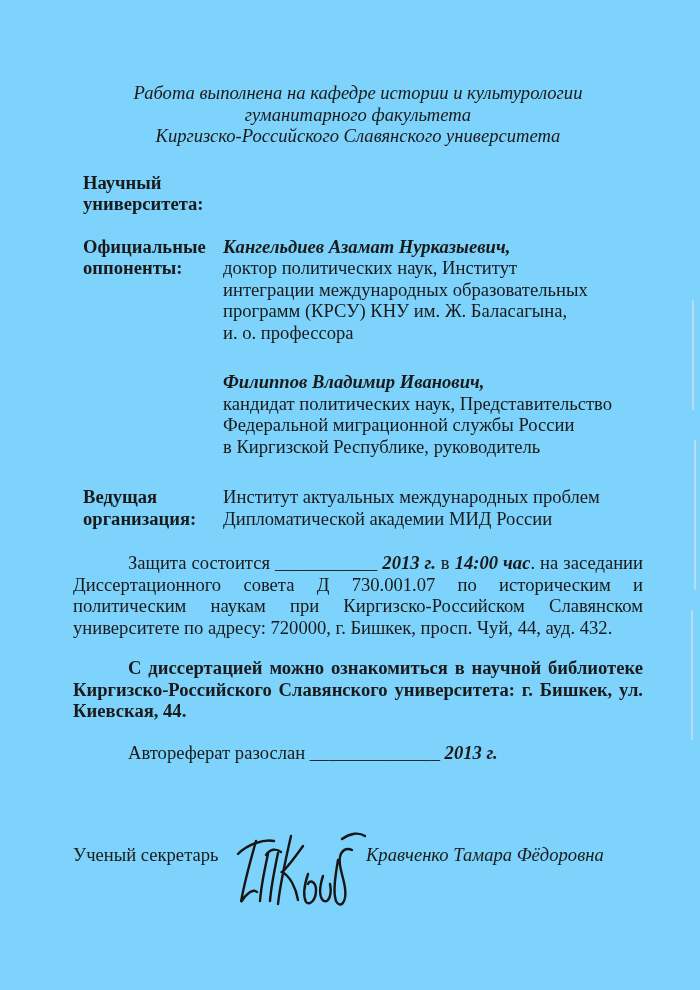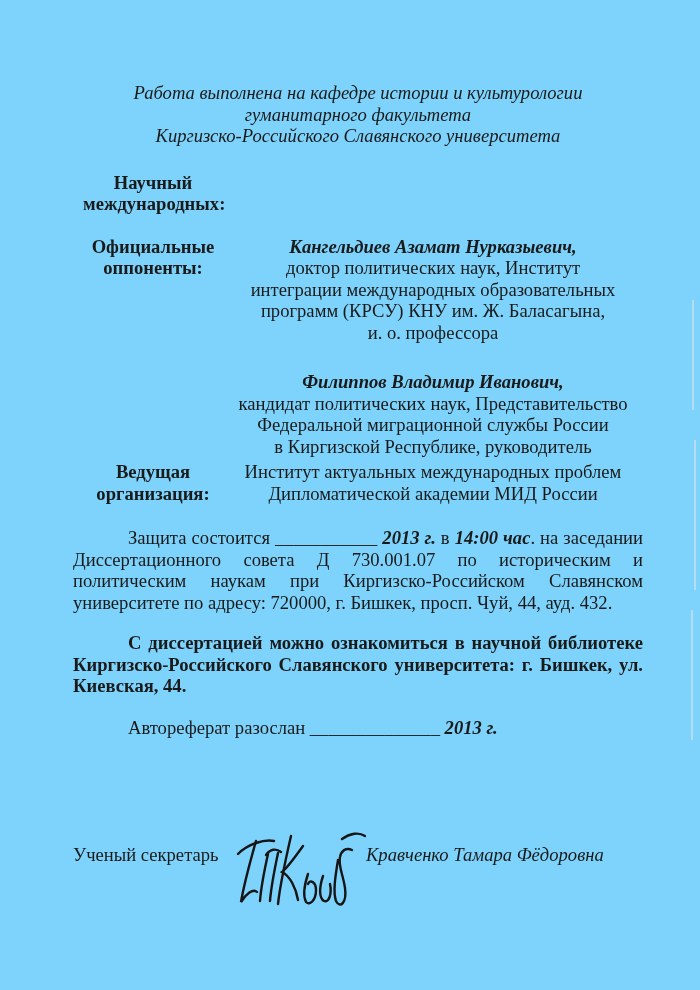--- a/index.html
+++ b/index.html
@@ -9,29 +9,29 @@
     background:#7dd3fc;
     font-family:"Liberation Serif","DejaVu Serif",serif;
     color:#1a1a1a;
     font-size:18.6px;
     line-height:21.5px;
     overflow:hidden;
   }
   .content{position:absolute;left:73px;top:82px;width:570px;}
   .header{text-align:center;font-style:italic;}
   .h-line{white-space:pre;}
-  .row{display:flex;margin-left:10px;text-align:center;}
+  .row{display:flex;margin-left:10px;}
   .row .label{width:140px;font-weight:bold;flex:0 0 140px;}
   .row .value{width:420px;}
   .v-line{white-space:pre-wrap;}
   .name{font-weight:bold;font-style:italic;}
   .m-sup{margin-top:25px;}
   .m-opp{margin-top:21px;}
   .m-opp2{margin-top:28px;}
-  .m-lead{margin-top:4px;}
+  .m-lead{margin-top:29px;}
   .para{margin:0;text-align:justify;text-indent:55px;}
   .p-defense{margin-top:23px;}
   .p-library{margin-top:19px;font-weight:bold;}
   .p-dispatch{margin-top:20px;text-align:left;}
   .bi{font-weight:bold;font-style:italic;}
   .blank{letter-spacing:0;}
   .sig-row{position:absolute;left:63px;top:824px;width:570px;height:120px;}
   .sig-role{position:absolute;left:10px;top:20px;}
   .sig-name{position:absolute;left:303px;top:20px;font-style:italic;white-space:pre;}
   .sig-svg{position:absolute;left:165px;top:0;}
@@ -53,21 +53,21 @@
 
     <div class="header">
       <div class="h-line">Работа выполнена на кафедре истории и культурологии</div>
       <div class="h-line">гуманитарного факультета</div>
       <div class="h-line">Киргизско-Российского Славянского университета</div>
     </div>
 
     <div class="row m-sup">
       <div class="label">
         <div>Научный</div>
-        <div>международных:</div>
+        <div>университета:</div>
       </div>
     </div>
 
     <div class="row m-opp">
       <div class="label">
         <div>Официальные</div>
         <div>оппоненты:</div>
       </div>
       <div class="value">
         <div class="name">Кангельдиев Азамат Нурказыевич,</div>

